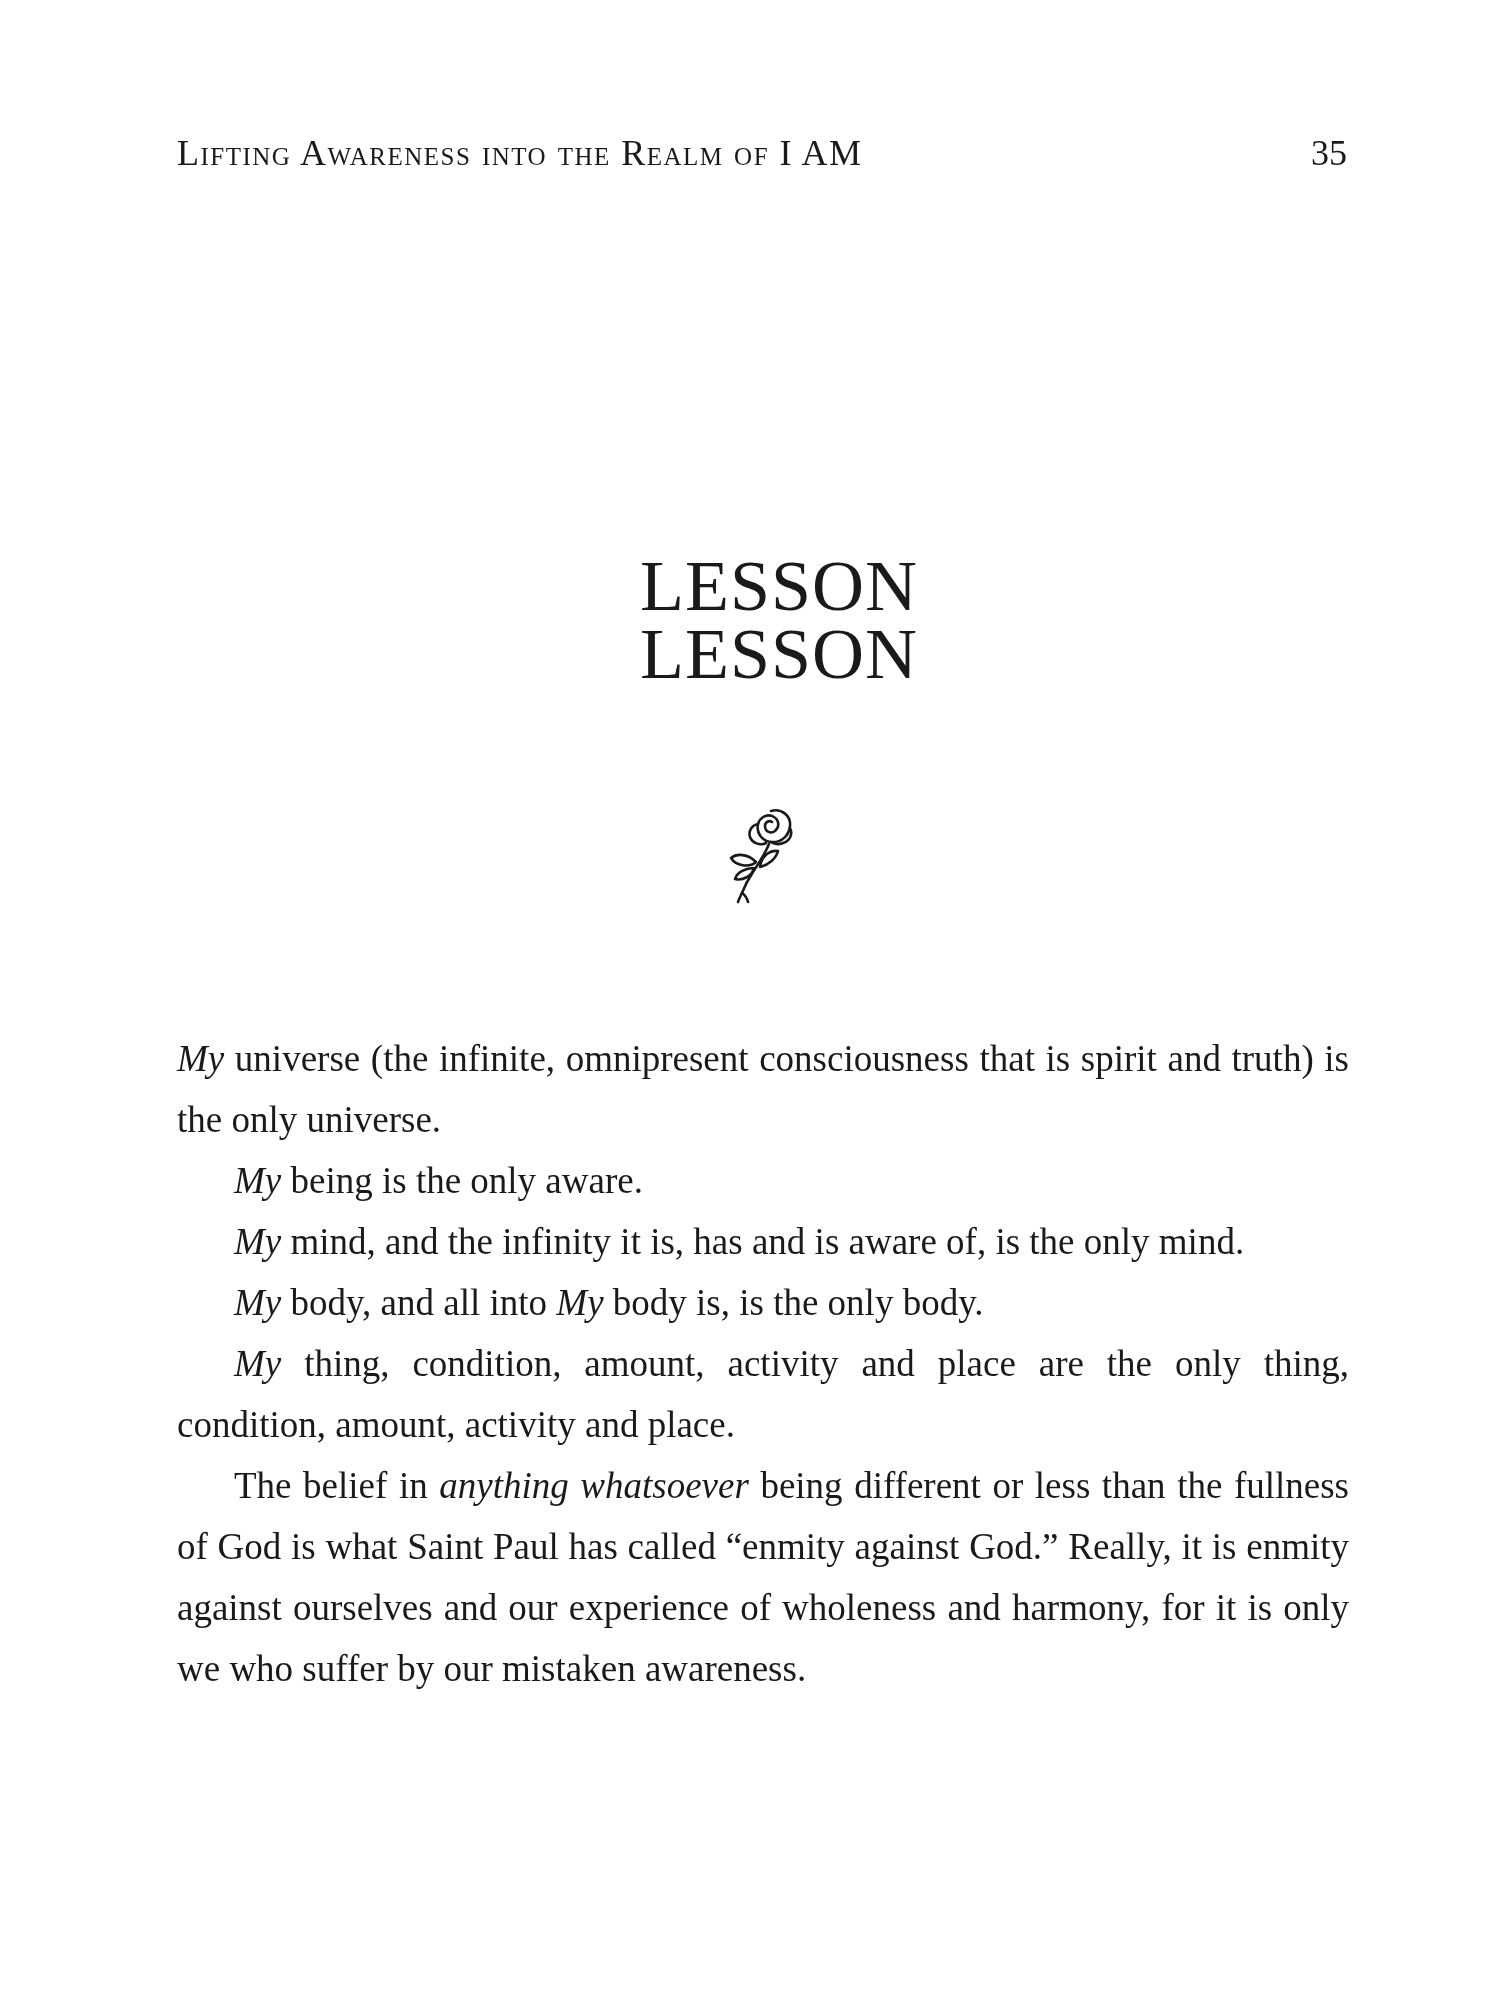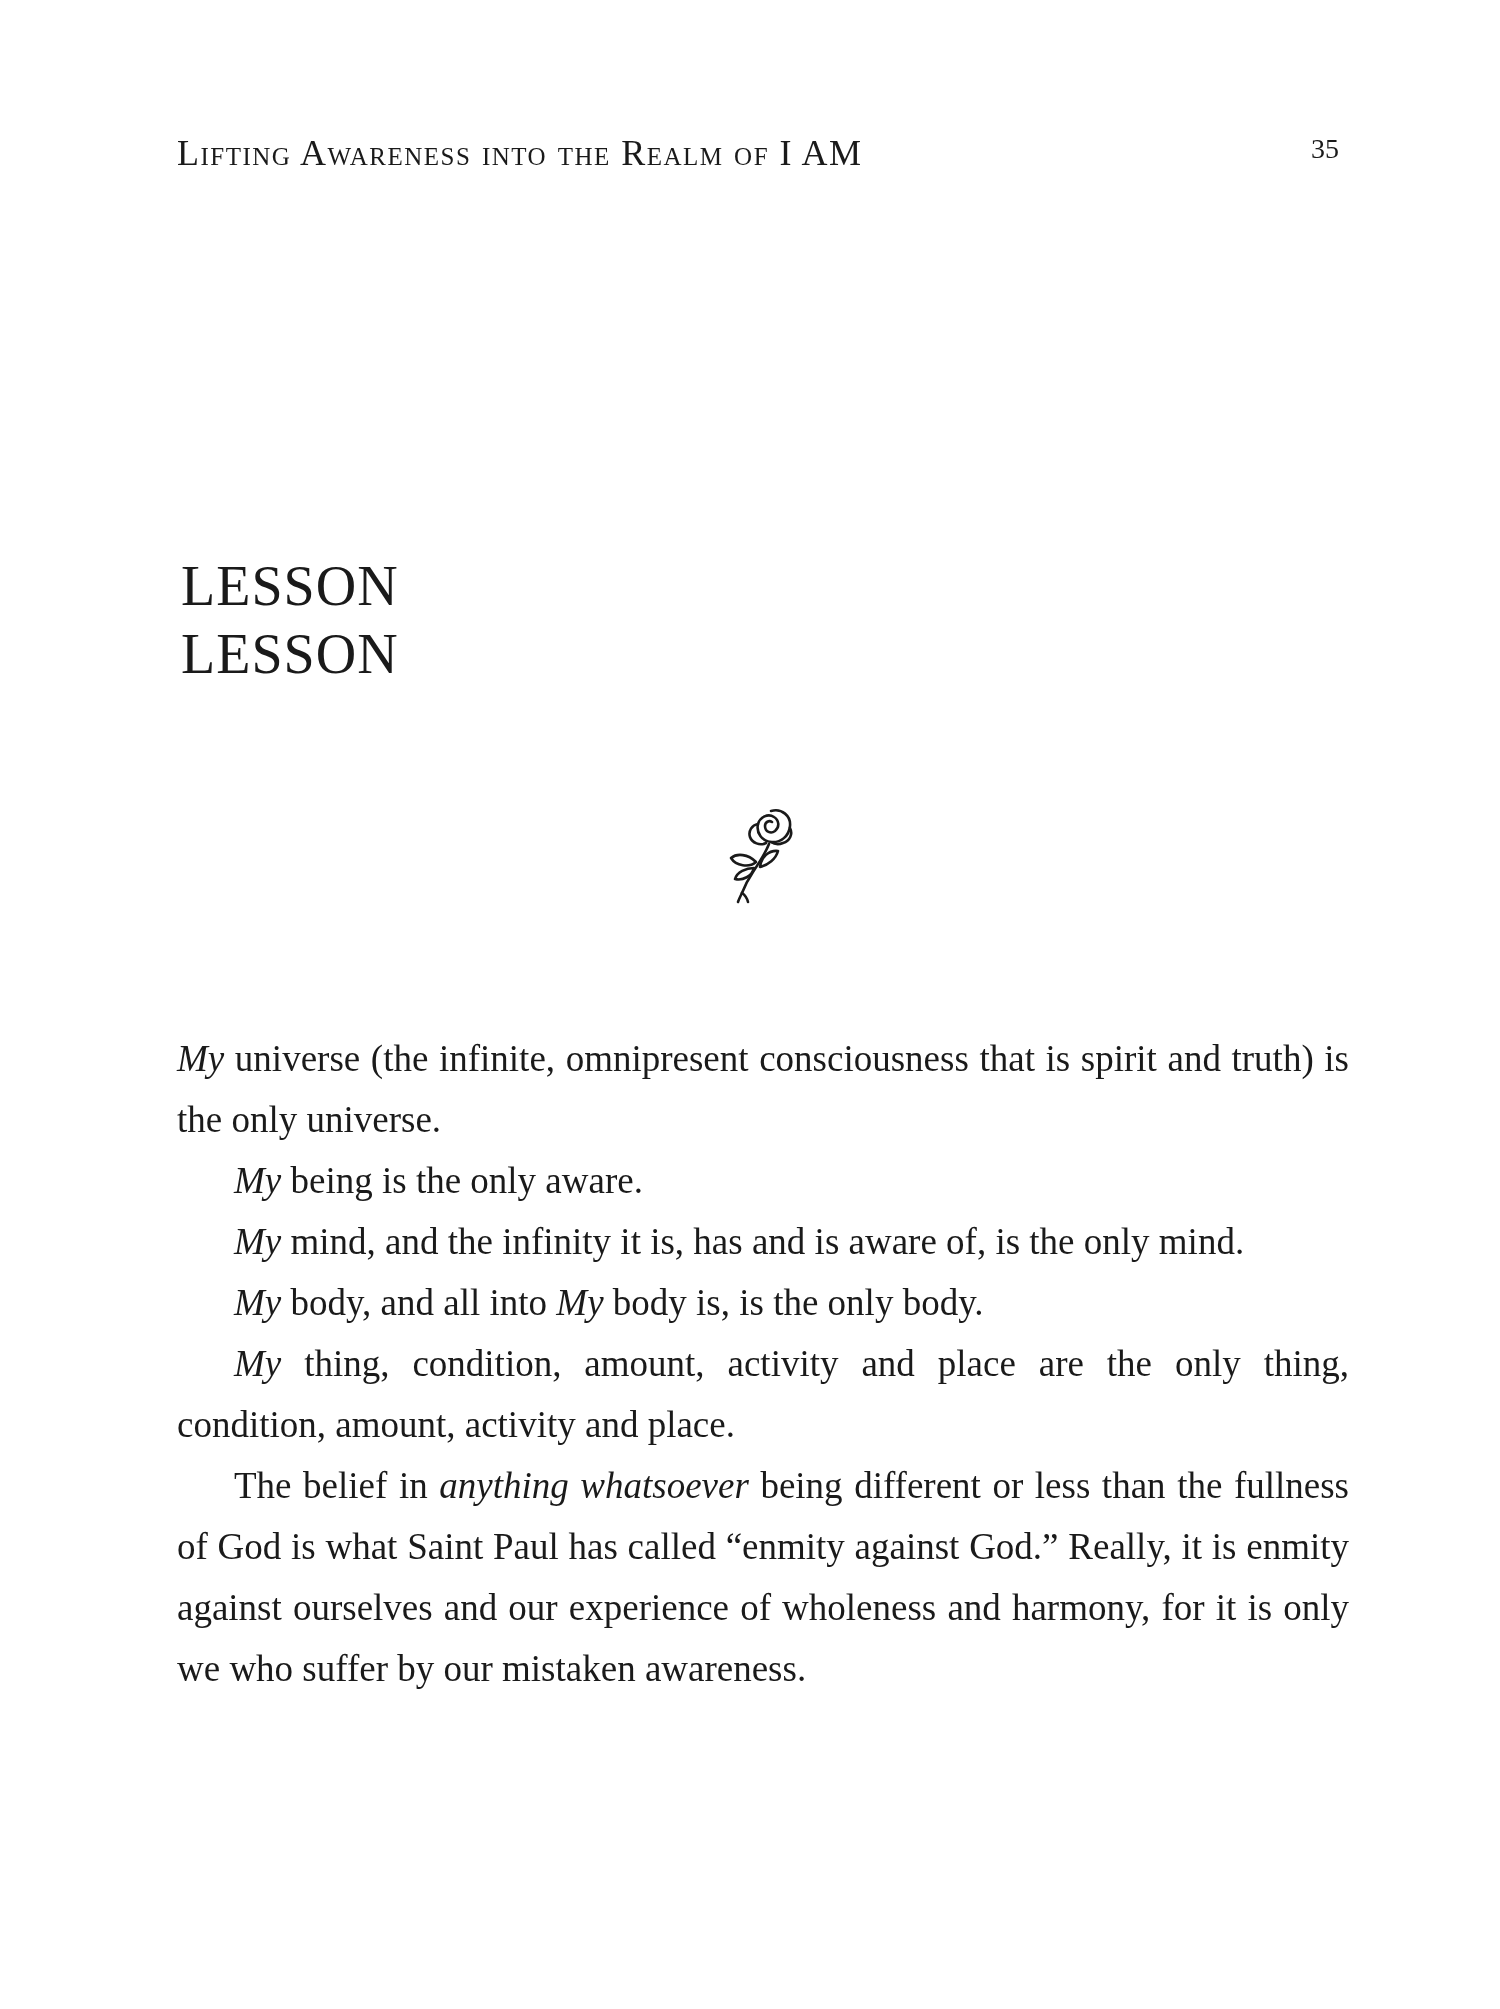--- a/index.html
+++ b/index.html
@@ -32,34 +32,35 @@
     width: 100%;
     text-align: left;
     font-size: 36px;
     line-height: 1.1;
     font-variant: small-caps;
     letter-spacing: 1.5px;
     white-space: nowrap;
   }
   .running-head .page-number {
     position: absolute;
-    right: 10px;
+    right: 2px;
     top: 0;
     font-variant: normal;
     letter-spacing: 0;
-    font-size: 28px;
+    font-size: 36px;
     margin-left: 40px;
   }
   
   .chapter-title {
     position: absolute;
     top: 552px;
-    left: 4px;
+    left: 16px;
     width: 100%;
-    font-size: 56px;
+    text-align: center;
+    font-size: 72px;
     line-height: 68px;
     letter-spacing: 1px;
   }
   
   .ornament {
     position: absolute;
     top: 806px;
     left: 0;
     width: 100%;
     text-align: center;

